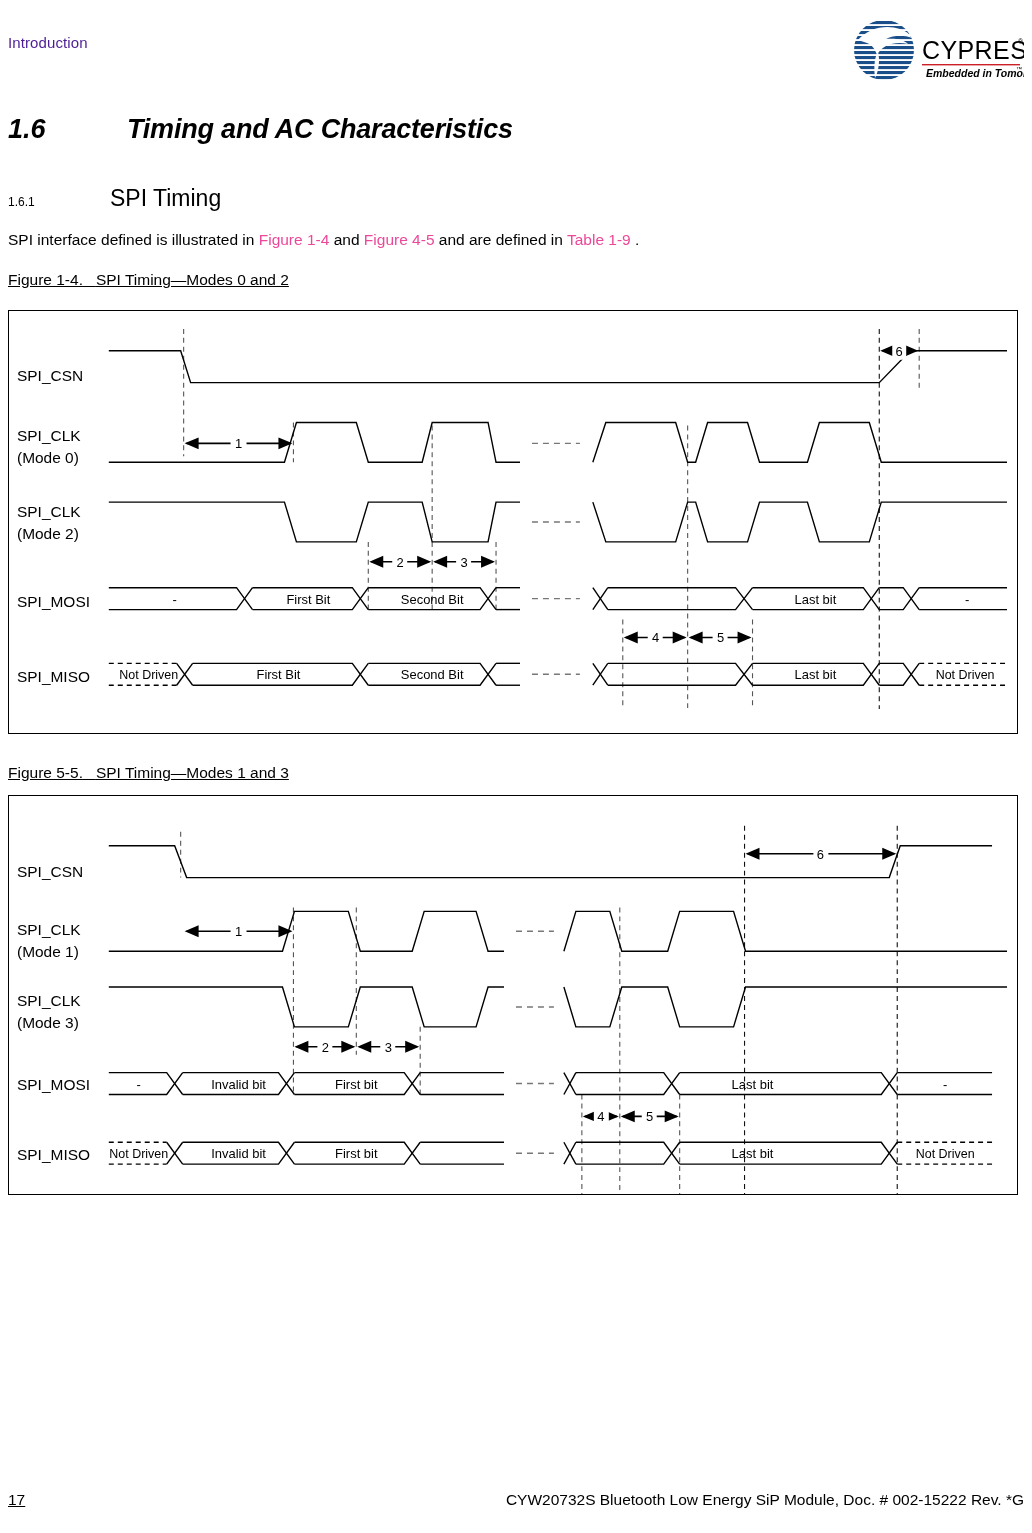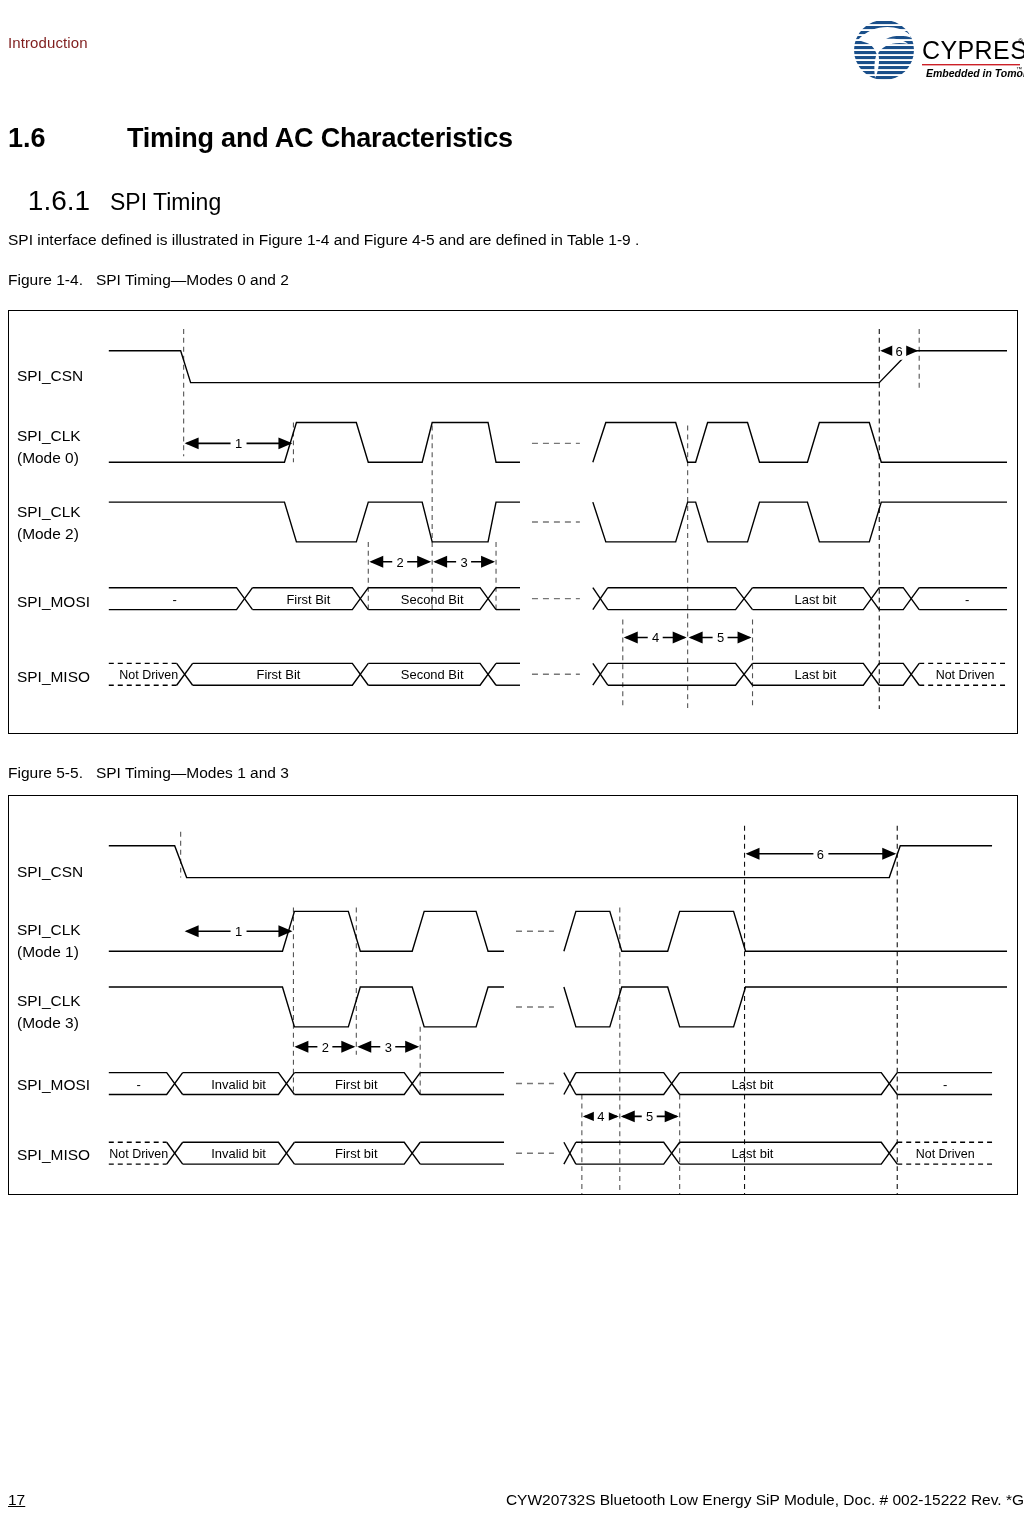--- a/index.html
+++ b/index.html
@@ -22,39 +22,40 @@
     top: 18px;
     left: 8px;
     right: 8px;
     height: 80px;
   }
   .header-chapter {
     position: absolute;
     left: 0;
     top: 16px;
     font-size: 15px;
-    color: #7f1d1d;
+    color: #4c1d95;
     letter-spacing: 0.1px;
   }
   .logo {
     position: absolute;
     right: 0;
     top: 0;
     width: 176px;
     height: 76px;
   }
 
   
   .h1-row {
     position: absolute;
     left: 8px;
-    top: 123px;
+    top: 114px;
     width: 900px;
     display: flex;
     align-items: center;
+    font-style: italic;
   }
   .h1-num {
     font-size: 27px;
     font-weight: bold;
     width: 88px;
     flex: 0 0 88px;
   }
   .h1-text {
     font-size: 27px;
     font-weight: bold;
@@ -64,45 +65,45 @@
 
   .h2-row {
     position: absolute;
     left: 8px;
     top: 185px;
     width: 900px;
     display: flex;
     align-items: baseline;
   }
   .h2-num {
-    font-size: 28px;
+    font-size: 12px;
     width: 102px;
     flex: 0 0 102px;
-    text-align: center;
   }
   .h2-text {
     font-size: 23px;
   }
 
   .body-para {
     position: absolute;
     left: 8px;
     top: 230px;
     font-size: 15.5px;
     line-height: 20px;
     width: 960px;
   }
   .xref {
-    color: #000000;
+    color: #ec4899;
   }
 
   .fig-caption {
     position: absolute;
     left: 8px;
     font-size: 15.5px;
+    text-decoration: underline;
   }
   #fig1-caption { top: 271px; }
   #fig2-caption { top: 764px; }
 
   
   .fig-frame {
     position: absolute;
     left: 8px;
     border: 1px solid #000000;
     background: #ffffff;

